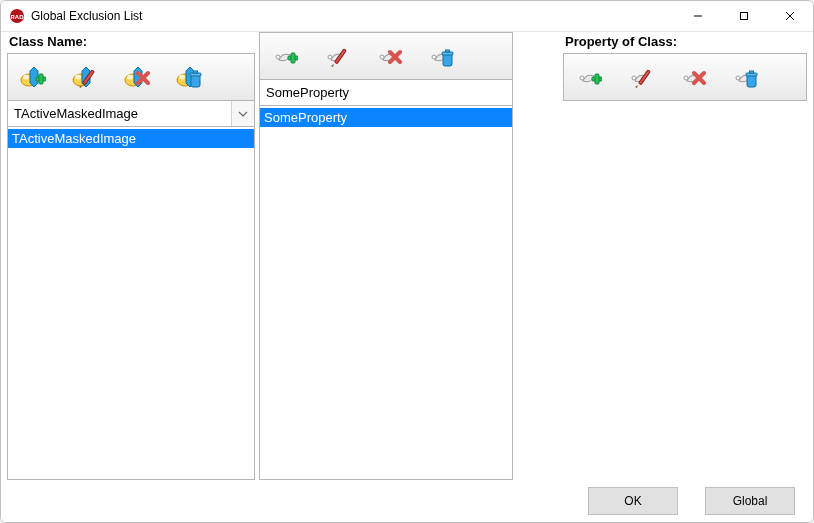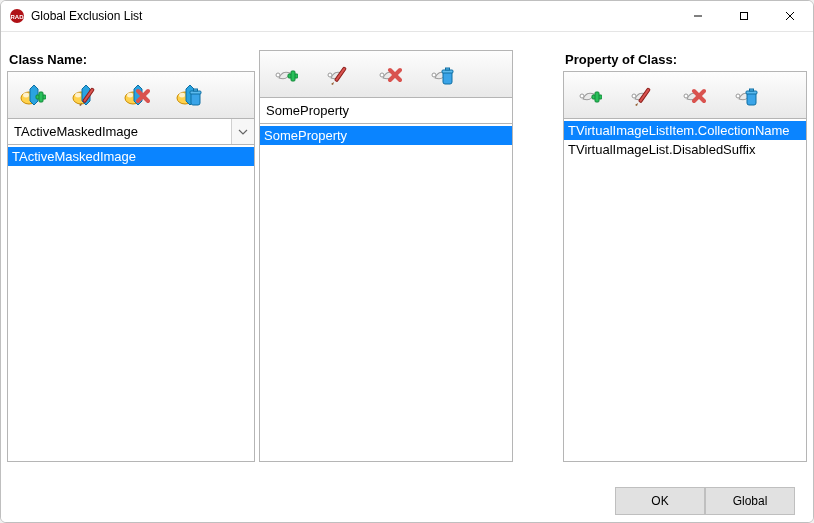--- a/index.html
+++ b/index.html
@@ -50,21 +50,21 @@
     display: flex;
     align-items: center;
     justify-content: center;
   }
   .win-btn svg { display: block; }
 
   .content {
     flex: 1;
     display: flex;
     gap: 4px;
-    padding: 18px 6px;
+    padding: 0 6px;
     background: #ffffff;
     min-height: 0;
     border-top: 1px solid #e5e5e5;
   }
   .panel {
     display: flex;
     flex-direction: column;
     min-width: 0;
   }
   .panel-1 { flex: 0 0 248px; }
@@ -142,21 +142,21 @@
   .list-item.selected {
     background: #0a84ff;
     color: #fff;
   }
 
   .footer {
     height: 42px;
     display: flex;
     align-items: center;
     justify-content: flex-end;
-    gap: 0;
+    gap: 27px;
     padding: 0 18px;
     background: #fff;
   }
   .btn {
     min-width: 88px;
     height: 26px;
     border: 1px solid #bfbfbf;
     background: #e1e1e1;
     display: flex;
     align-items: center;
@@ -329,24 +329,20 @@
         <span class="icon">
           <svg viewBox="0 0 28 28" width="28" height="28">
             <path d="M6 10 q6 -6 12 0 q-6 6 -12 0 z" fill="#eaeaea" stroke="#9a9a9a" transform="rotate(-25 12 10) translate(0 6)"></path>
             <circle cx="8" cy="15" r="2" fill="#fff" stroke="#9a9a9a"></circle>
             <path d="M17 12 h9 v10 a2 2 0 0 1 -2 2 h-5 a2 2 0 0 1 -2 -2 z" fill="#3aa4e8" stroke="#0e6ea3"></path>
             <rect x="16" y="10" width="11" height="3" rx="1" fill="#5cbbef" stroke="#0e6ea3"></rect>
             <rect x="19.5" y="8" width="4" height="2" fill="#5cbbef" stroke="#0e6ea3"></rect>
           </svg>
         </span>
       </div>
-      <div class="list">
-        <div class="list-item selected">TVirtualImageListItem.CollectionName</div>
-        <div class="list-item">TVirtualImageList.DisabledSuffix</div>
-      </div>
     </div>
 
   </div>
 
   <div class="footer">
     <div class="btn">OK</div>
     <div class="btn">Global</div>
   </div>
 
 </div>

